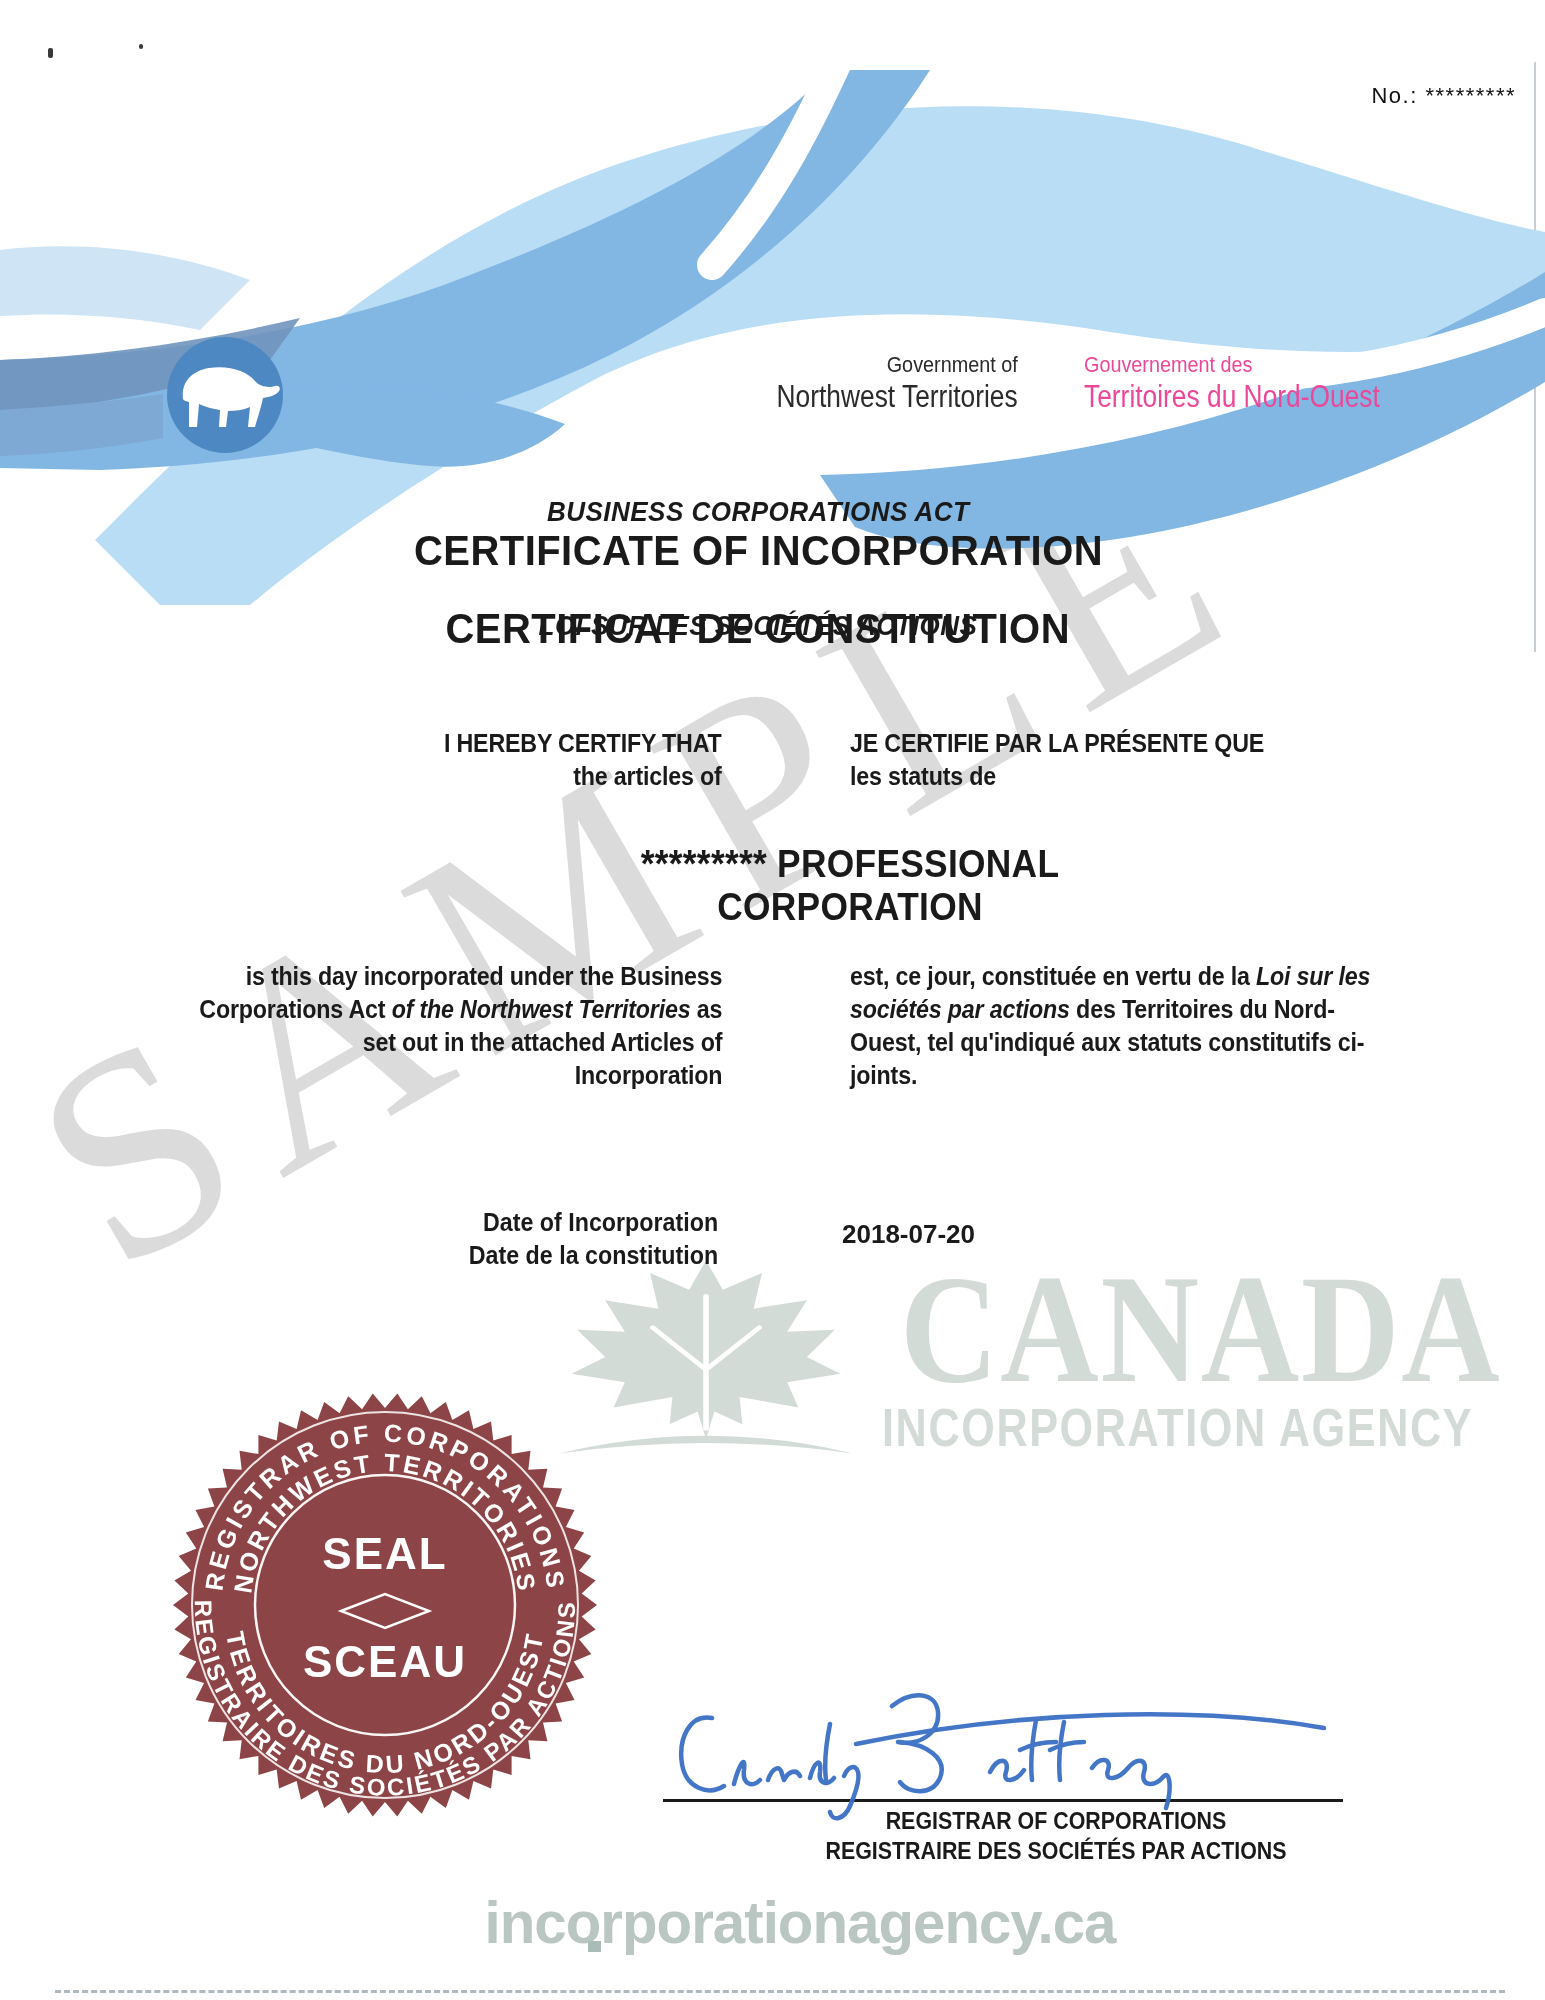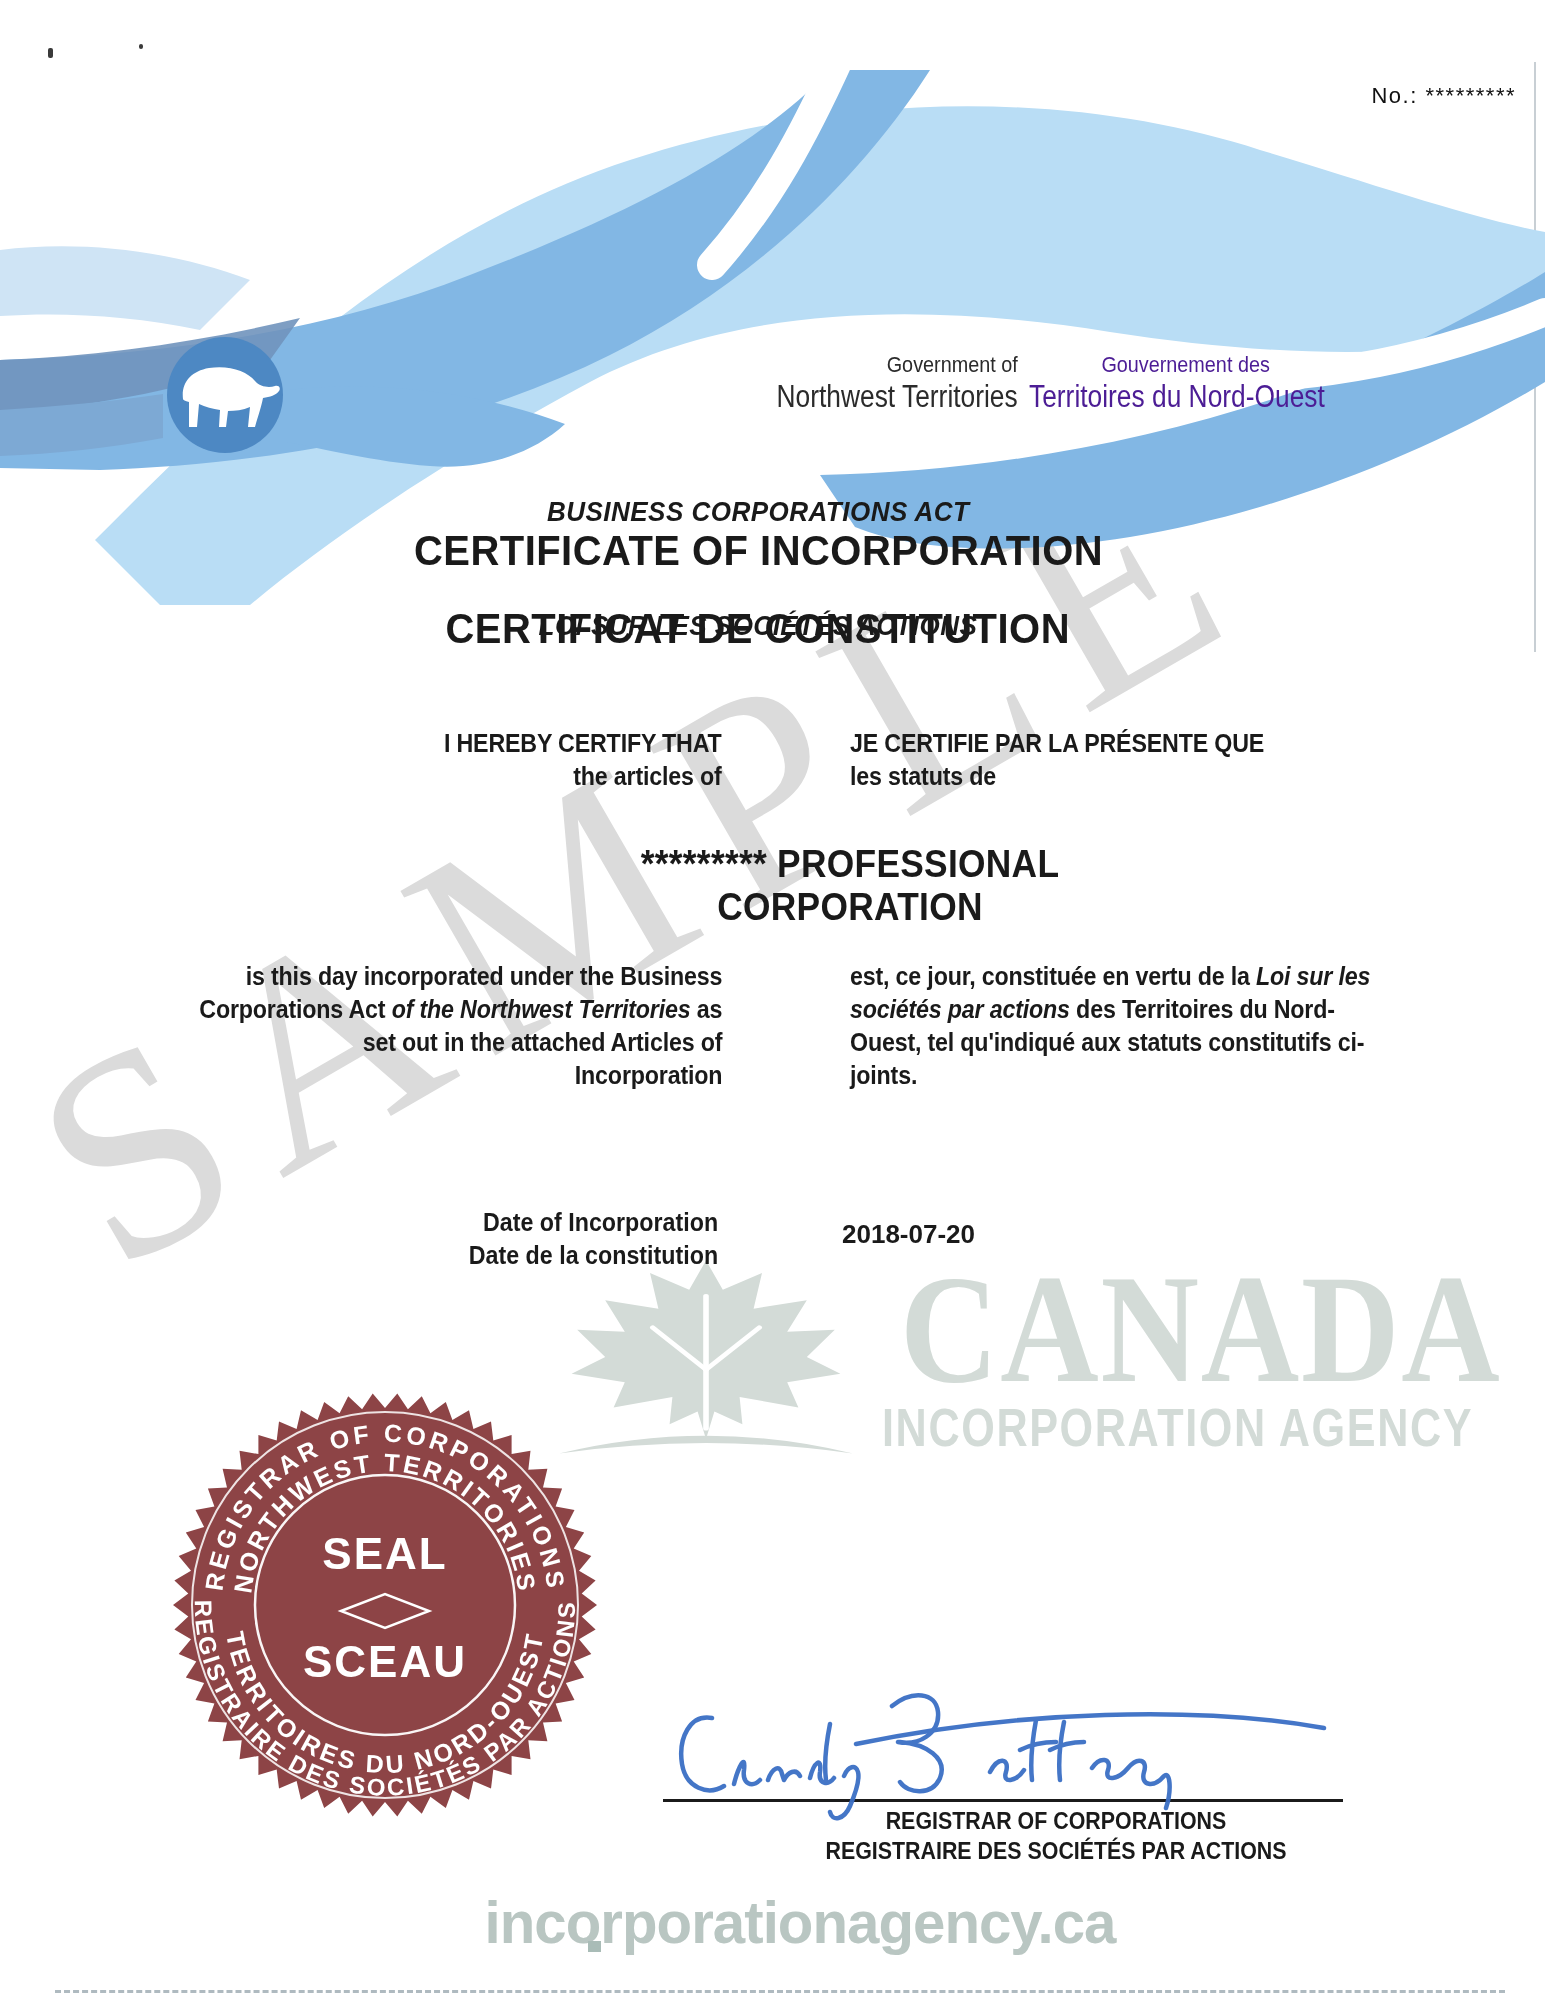--- a/index.html
+++ b/index.html
@@ -8,21 +8,21 @@
     font-family:"Liberation Sans",sans-serif;color:#1a1a1a;
   }
   .abs{position:absolute;}
   .i{font-style:italic;}
   .nw{white-space:nowrap;}
   
   .cxc{transform:scaleX(.93);transform-origin:50% 50%;}
   .cxr{transform:scaleX(.93);transform-origin:100% 0;}
   .cxl{transform:scaleX(.93);transform-origin:0 0;}
   .gov-en{right:527px;top:352px;text-align:right;color:#2b2b2b;}
-  .gov-fr{left:1029px;top:352px;text-align:center;color:#4c1d95;}
+  .gov-fr{left:1084px;top:352px;text-align:left;color:#ec4899;}
   .gov-l1{font-size:22px;line-height:26px;transform:scaleX(.9);}
   .gov-l2{font-size:31px;line-height:37px;transform:scaleX(.85);}
   .gov-en .gov-l1,.gov-en .gov-l2{transform-origin:100% 50%;}
   .gov-fr .gov-l1,.gov-fr .gov-l2{transform-origin:0 50%;}
   .titles{left:68px;width:1380px;text-align:center;}
   .t-act{font-size:28px;font-weight:bold;font-style:italic;letter-spacing:.5px;}
   .t-cert{font-size:43px;font-weight:bold;letter-spacing:.5px;}
   .certify-col,.body-col{font-size:25px;font-weight:bold;line-height:33px;letter-spacing:-.2px;}
   .col-en{right:823px;text-align:right;}
   .col-fr{left:850px;text-align:left;}

